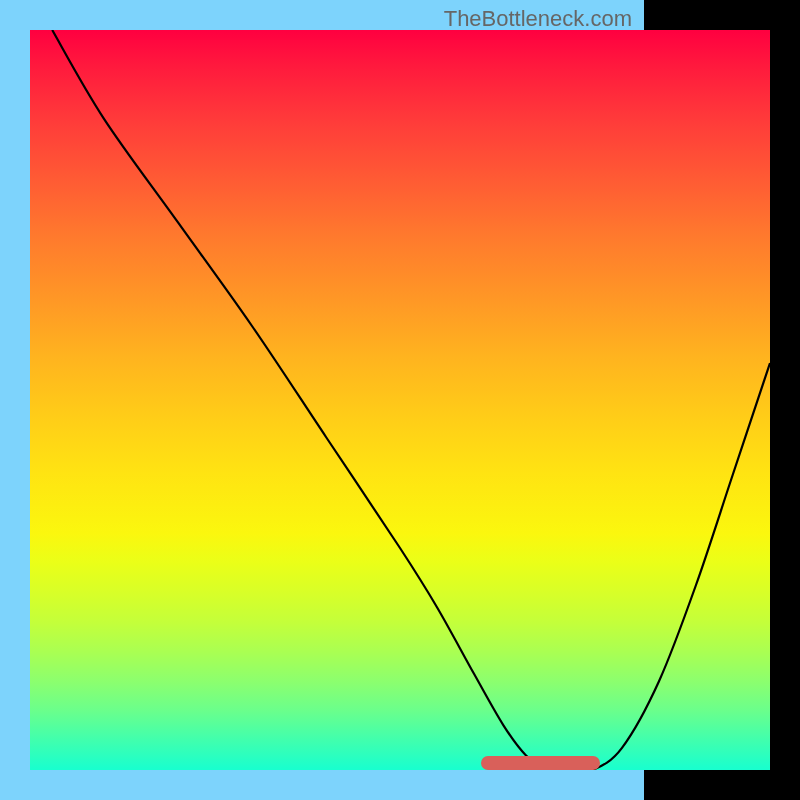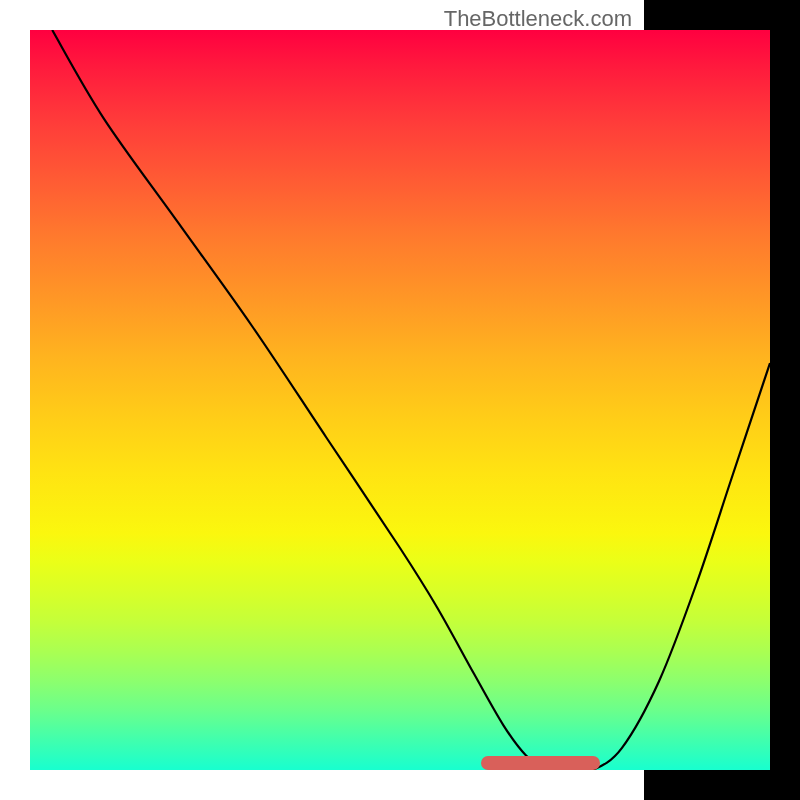--- a/index.html
+++ b/index.html
@@ -1,16 +1,16 @@
 <!DOCTYPE html>
 <html><head>
 <meta charset="utf-8">
 <style>
   html,body{margin:0;padding:0;width:800px;height:800px;background:#000;overflow:hidden;font-family:Arial,Helvetica,sans-serif}
-  .frame{position:absolute;left:0;top:0;width:644px;height:800px;background:#ffffff}
+  .frame{position:absolute;left:0;top:0;width:644px;height:800px;background:#7dd3fc}
   .plot{position:absolute;left:30px;top:30px;width:740px;height:740px;overflow:hidden}
   .gradient{position:absolute;left:0;top:0;width:100%;height:100%;
     background:linear-gradient(to bottom,
       #ff0040 0%,
       #ff1a3d 5%,
       #ff3a3a 12%,
       #ff5a34 20%,
       #ff7a2d 28%,
       #ff9626 36%,
       #ffb31f 44%,

